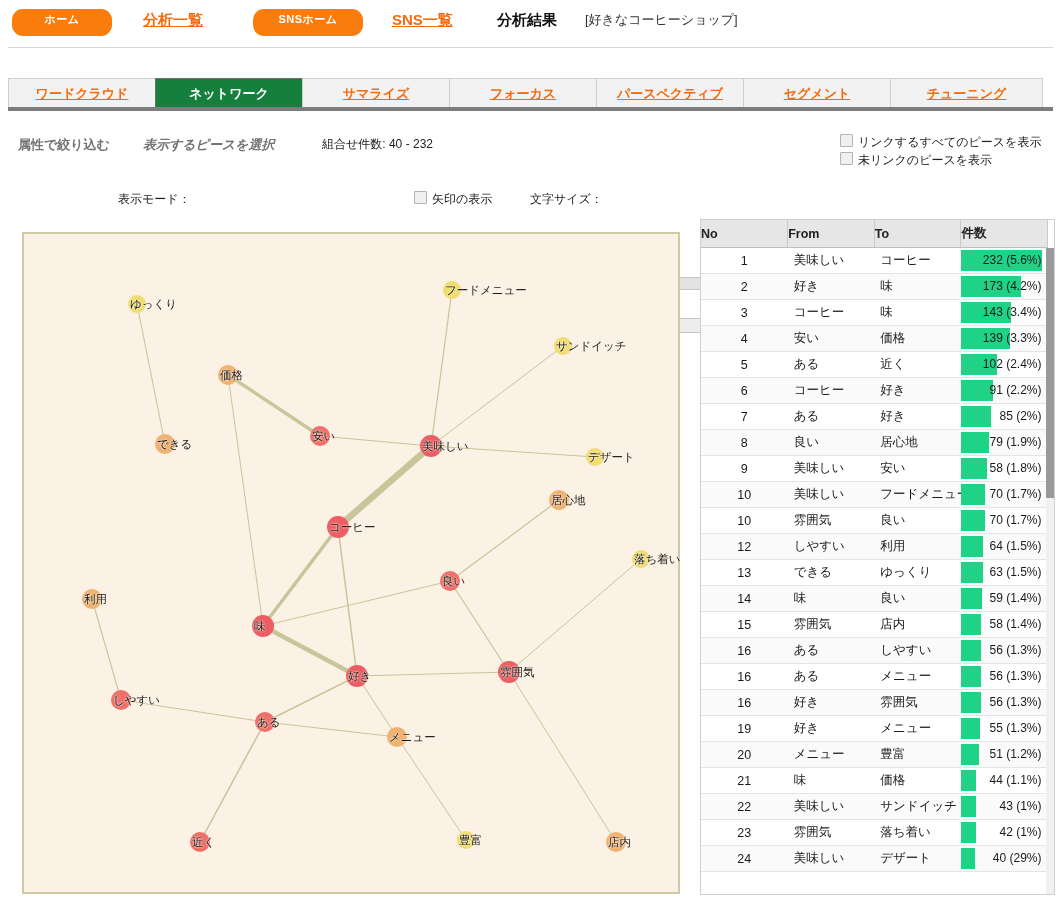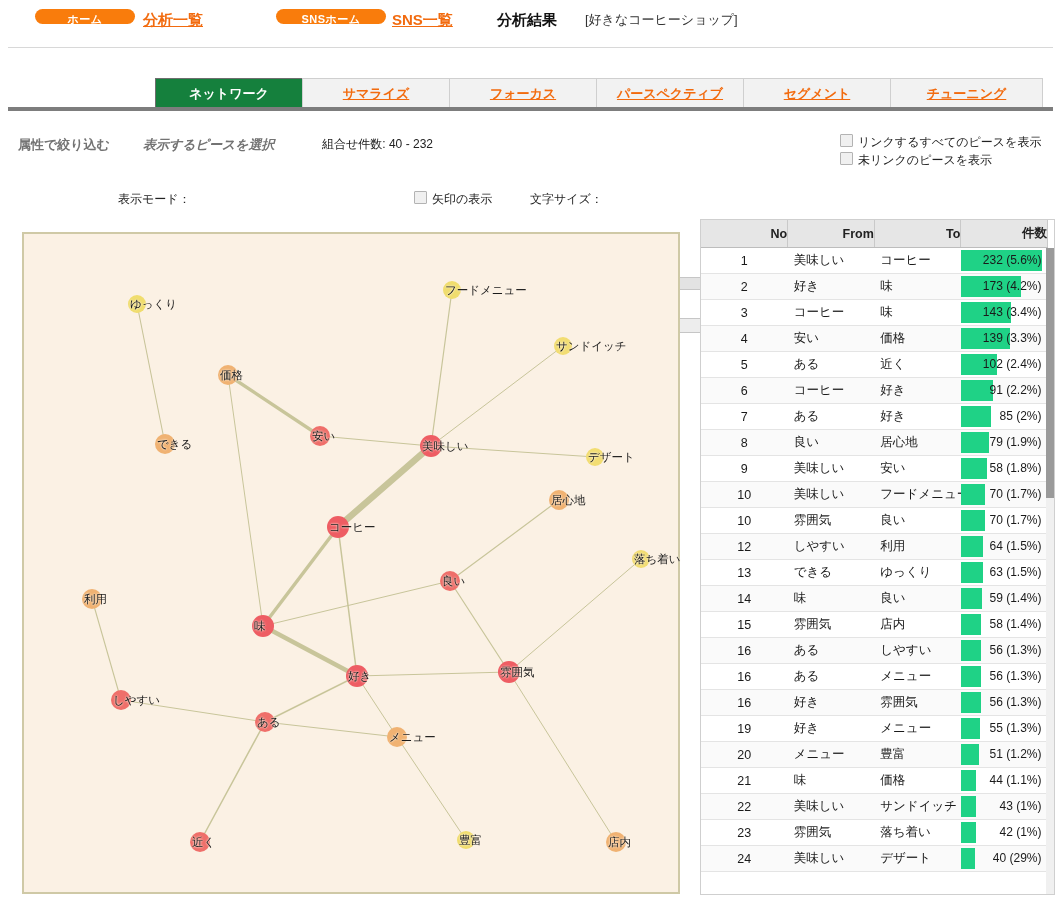--- a/index.html
+++ b/index.html
@@ -9,25 +9,24 @@
     background:#ffffff;
     font-family:"Liberation Sans","DejaVu Sans",sans-serif;
     font-size:12px;color:#222;
     -webkit-font-smoothing:antialiased;
   }
   .page{position:relative;width:1061px;height:899px;}
 
   
   .topbar{position:absolute;left:0;top:0;width:1061px;height:46px;}
   .pill{
-    position:absolute;top:9px;height:15px;line-height:21px;
+    position:absolute;top:9px;height:27px;line-height:21px;
     background:#f57c00;background:#f97c0c;color:#fff;border-radius:11px;
     text-align:center;font-size:11px;font-weight:bold;letter-spacing:.5px;
     cursor:pointer;
-    margin-left:23px;
   }
   .pill.home{left:12px;width:100px;}
   .pill.snshome{left:253px;width:110px;}
   .toplink{
     position:absolute;top:9px;height:21px;line-height:21px;
     color:#f26b0f;font-weight:bold;font-size:15px;
     text-decoration:underline;cursor:pointer;white-space:nowrap;
   }
   .toplink.l1{left:143px;}
   .toplink.l2{left:392px;}
@@ -105,21 +104,21 @@
   }
 
   
   .tablewrap{
     position:absolute;left:700px;top:219px;width:355px;height:676px;
     border:1px solid #cfcfcf;box-sizing:border-box;background:#fff;overflow:hidden;
   }
   table.net{border-collapse:collapse;width:347px;table-layout:fixed;}
   table.net th{
     background:#e6e6e6;border-right:1px solid #c9c9c9;border-bottom:1px solid #bdbdbd;
-    font-size:12.5px;font-weight:bold;color:#222;height:27px;padding:0;text-align:right;
+    font-size:12.5px;font-weight:bold;color:#222;height:27px;padding:0;text-align:left;
   }
   table.net td{
     border-bottom:1px solid #e4e4e4;height:25px;padding:0 6px;font-size:12.5px;color:#1a1a1a;
     overflow:hidden;white-space:nowrap;
   }
   table.net tr:nth-child(even) td{background:#fafafa;}
   td.cno{text-align:center;width:46px;}
   td.cfrom{width:110px;}
   td.cto{width:110px;}
   td.ccnt{width:81px;padding:0;position:relative;}
@@ -138,20 +137,21 @@
     <div class="pill home">ホーム</div>
     <div class="toplink l1">分析一覧</div>
     <div class="pill snshome">SNSホーム</div>
     <div class="toplink l2">SNS一覧</div>
     <div class="topstatic cur">分析結果</div>
     <div class="topstatic sub">[好きなコーヒーショップ]</div>
   </div>
   <div class="hr-top"></div>
 
   <div class="tabs">
+      <div class="tab" style="left: 0px; width: 148px;"><span>ワードクラウド</span></div>
       <div class="tab active" style="left: 147px; width: 148px;"><span>ネットワーク</span></div>
       <div class="tab" style="left: 294px; width: 148px;"><span>サマライズ</span></div>
       <div class="tab" style="left: 441px; width: 148px;"><span>フォーカス</span></div>
       <div class="tab" style="left: 588px; width: 148px;"><span>パースペクティブ</span></div>
       <div class="tab" style="left: 735px; width: 148px;"><span>セグメント</span></div>
       <div class="tab" style="left: 882px; width: 153px;"><span>チューニング</span></div>
     </div>
   <div class="tabs-underline"></div>
 
   <div class="controls">

